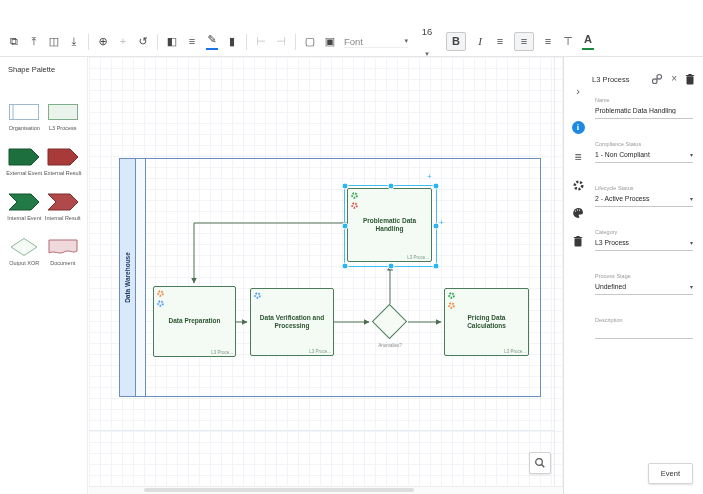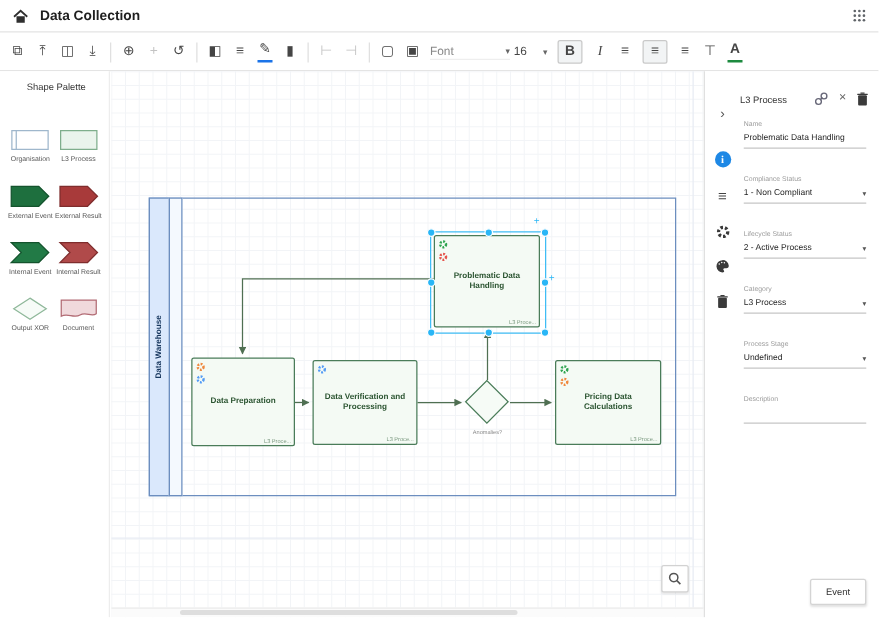--- a/index.html
+++ b/index.html
@@ -12,26 +12,26 @@
   .tb{position:absolute;top:27px;left:0;right:0;height:30px;border-bottom:1px solid #e4e4e4;display:flex;align-items:center;padding:0 8px;box-sizing:border-box;gap:8px;background:#fff;}
   .ti{font-size:11px;color:#454545;min-width:12px;text-align:center;line-height:16px;height:17px;cursor:default;}
   .ti.dim{color:#c3c3c3;}
   .ti.boxed{border:1px solid #c9c9c9;border-radius:2px;background:#f2f4f5;padding:0 3px;}
   .ti.blue-underline{border-bottom:2px solid #1a73e8;line-height:13px;height:15px;}
   .ti.green-underline{border-bottom:2px solid #1d8a3f;line-height:13px;height:15px;font-weight:700;}
   .sep{width:1px;height:16px;background:#e0e0e0;}
   .dd{display:flex;align-items:center;gap:13px;font-size:9.5px;color:#888;}
   .dd .caret{font-size:7px;color:#666;}
   .dd.font-dd{width:64px;justify-content:space-between;border-bottom:1px solid #eee;}
-  .dd.size-dd{color:#444;width:22px;justify-content:flex-end;}
+  .dd.size-dd{color:#444;width:22px;justify-content:center;flex-direction:column;}
   .bold-btn{font-weight:700;}
   .italic-btn{font-style:italic;font-family:"Liberation Serif",serif;}
   
   .pal{position:absolute;left:0;top:57px;width:88px;bottom:0;background:#fff;border-right:1px solid #ededed;box-sizing:border-box;padding:8px 5px;}
-  .pal-title{font-size:7.5px;color:#333;margin:0 0 28px 3px;text-align:center;}
+  .pal-title{font-size:7.5px;color:#333;margin:0 0 28px 3px;}
   .pal-grid{display:grid;grid-template-columns:1fr 1fr;row-gap:16px;}
   .pal-item{text-align:center;cursor:grab;}
   .pal-item svg{display:block;margin:0 auto;}
   .pal-label{display:block;font-size:5.5px;color:#555;margin-top:3px;}
   
   .cv{position:absolute;left:89px;top:57px;width:474px;bottom:0;background:#fff;
       background-image:linear-gradient(#f2f4f7 1px,transparent 1px),linear-gradient(90deg,#f2f4f7 1px,transparent 1px);
       background-size:11px 11px;overflow:hidden;}
   .pline-v{position:absolute;left:465px;top:0;bottom:7px;width:1px;background:#e7ecf4;}
   .pline-h{position:absolute;left:0;width:465px;top:373px;height:1px;background:#e7ecf4;}
@@ -76,38 +76,20 @@
   .f-row{display:flex;align-items:center;border-bottom:1px solid #c6c6c6;padding:1px 0 3px;min-height:9px;}
   .f-value{font-size:6.8px;color:#1f1f1f;flex:1;white-space:nowrap;overflow:hidden;}
   .f-caret{font-size:6px;color:#555;margin-left:3px;}
   .save-btn{position:absolute;right:10px;bottom:10px;background:#fff;border:1px solid #d4d4d4;border-radius:2px;box-shadow:0 1px 2px rgba(0,0,0,.12);font-size:7.5px;color:#333;padding:5px 12px;font-family:inherit;cursor:pointer;}
 </style>
 </head>
 <body>
 
 <div class="app">
 
-  <div class="hdr">
-    <svg width="13" height="12" viewBox="0 0 13 12">
-      <path d="M1.2 6.4 6.5 1.6 11.8 6.4" fill="none" stroke="#2f2f2f" stroke-width="1.4"></path>
-      <rect x="3.2" y="6" width="6.6" height="5.2" fill="#2f2f2f"></rect>
-    </svg>
-    <span class="hdr-title">Data Collection</span>
-    <svg class="waffle" width="11" height="11" viewBox="0 0 12 12">
-      <circle cx="2" cy="2" r="1.15" fill="#5f6368"></circle>
-        <circle cx="6" cy="2" r="1.15" fill="#5f6368"></circle>
-        <circle cx="10" cy="2" r="1.15" fill="#5f6368"></circle>
-      <circle cx="2" cy="6" r="1.15" fill="#5f6368"></circle>
-        <circle cx="6" cy="6" r="1.15" fill="#5f6368"></circle>
-        <circle cx="10" cy="6" r="1.15" fill="#5f6368"></circle>
-      <circle cx="2" cy="10" r="1.15" fill="#5f6368"></circle>
-        <circle cx="6" cy="10" r="1.15" fill="#5f6368"></circle>
-        <circle cx="10" cy="10" r="1.15" fill="#5f6368"></circle>
-    </svg>
-  </div>
 
   <div class="tb">
     <span class="ti">⧉</span>
     <span class="ti">⤒</span>
     <span class="ti">◫</span>
     <span class="ti">⤓</span>
     <span class="sep"></span>
     <span class="ti">⊕</span>
     <span class="ti dim">+</span>
     <span class="ti">↺</span>

